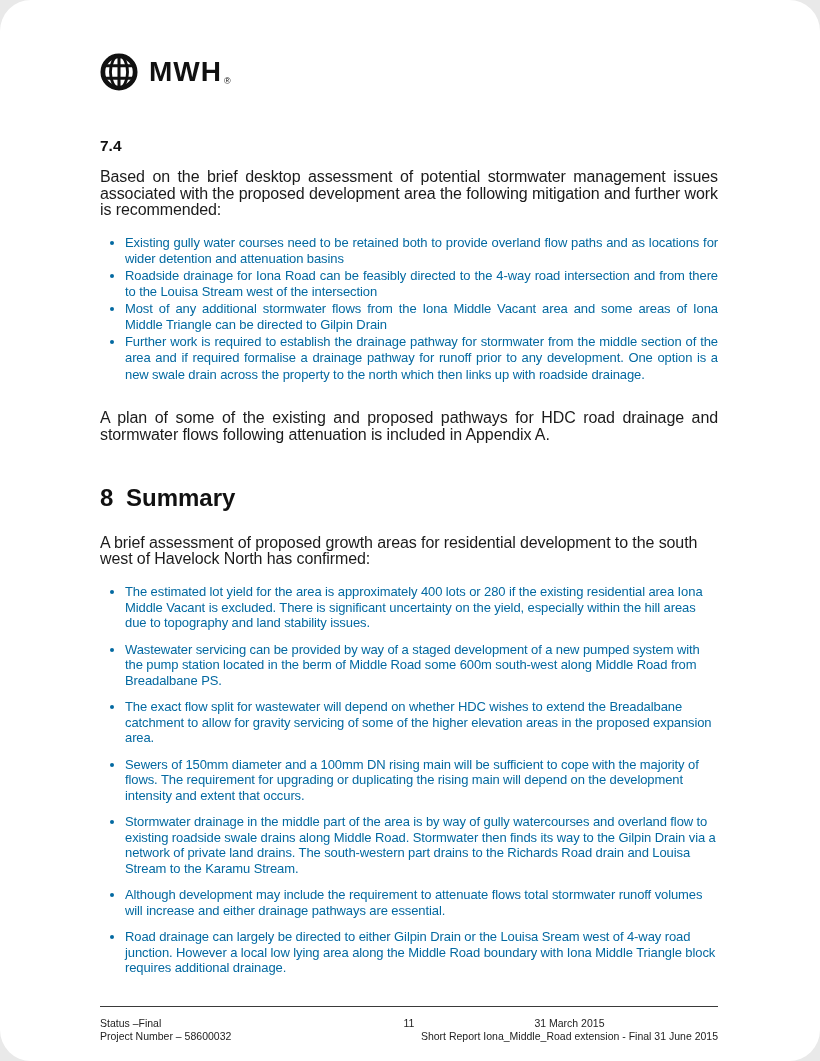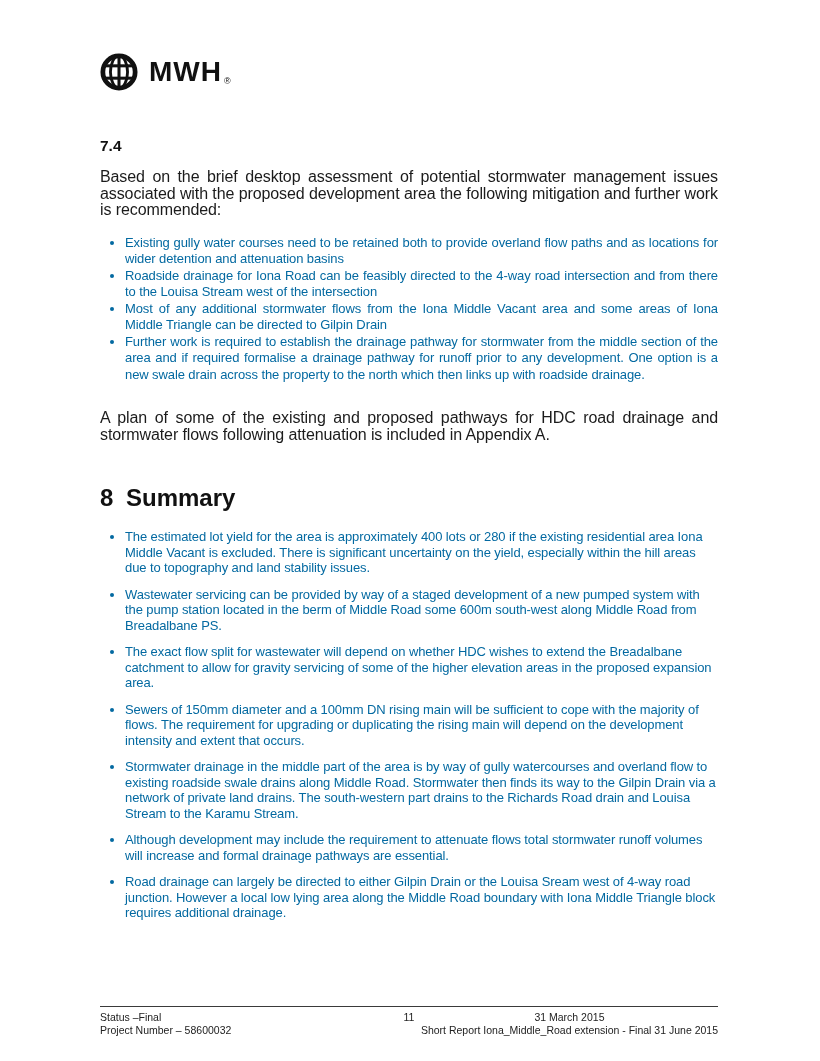--- a/index.html
+++ b/index.html
@@ -5,20 +5,21 @@
   html, body { margin: 0; padding: 0; background: #e9e9e9; }
   .page {
     position: relative;
     width: 820px;
     height: 1061px;
     margin: 0 auto;
     background: #ffffff;
     font-family: "Liberation Sans", "DejaVu Sans", sans-serif;
     color: #1b1b1b;
     overflow: hidden;
+    border-radius: 31px;
   }
   .content {
     position: absolute;
     left: 100px;
     top: 0;
     width: 618px;
   }
 
   
   .logo-row {
@@ -88,21 +89,21 @@
   ul.spaced li { line-height: 15.5px; margin-bottom: 11px; }
   ul.spaced li:last-child { margin-bottom: 0; }
 
   
   .footer {
     position: absolute;
     left: 100px;
     top: 1006px;
     width: 618px;
     border-top: 1.5px solid #3a3a3a;
-    padding-top: 4px;
+    padding-top: 10px;
     font-size: 10.5px;
     line-height: 13px;
     color: #222;
   }
   .footer-row { position: relative; display: flex; justify-content: space-between; }
   .f-left  { text-align: left; }
   .f-right { text-align: center; }
   .f-center {
     position: absolute;
     left: 0; right: 0;
@@ -142,27 +143,28 @@
         <li>Further work is required to establish the drainage pathway for stormwater from the middle section of the area and if required formalise a drainage pathway for runoff prior to any development. One option is a new swale drain across the property to the north which then links up with roadside drainage.</li>
       </ul>
       <p class="body-text just closing-74">A plan of some of the existing and proposed pathways for HDC road drainage and stormwater flows following attenuation is included in Appendix A.</p>
     </section>
 
     <section>
       <h1 class="h-main">
         <span class="h-num">8</span>
         <span>Summary</span>
       </h1>
+      <p class="body-text intro-8">A brief assessment of proposed growth areas for residential development to the south west of Havelock North has confirmed:</p>
       <ul class="blist spaced">
         <li>The estimated lot yield for the area is approximately 400 lots or 280 if the existing residential area Iona Middle Vacant is excluded.  There is significant uncertainty on the yield, especially within the hill areas due to topography and land stability issues.</li>
         <li>Wastewater servicing can be provided by way of a staged development of a new pumped system with the pump station located in the berm of Middle Road some 600m south-west along Middle Road from Breadalbane PS.</li>
         <li>The exact flow split for wastewater will depend on whether HDC wishes to extend the Breadalbane catchment to allow for gravity servicing of some of the higher elevation areas in the proposed expansion area.</li>
         <li>Sewers of 150mm diameter and a 100mm DN rising main will be sufficient to cope with the majority of flows. The requirement for upgrading or duplicating the rising main will depend on the development intensity and extent that occurs.</li>
         <li>Stormwater drainage in the middle part of the area is by way of gully watercourses and overland flow to existing roadside swale drains along Middle Road. Stormwater then finds its way to the Gilpin Drain via a network of private land drains. The south-western part drains to the Richards Road drain and Louisa Stream to the Karamu Stream.</li>
-        <li>Although development may include the requirement to attenuate flows total stormwater runoff volumes will increase and formal drainage pathways are essential.</li>
+        <li>Although development may include the requirement to attenuate flows total stormwater runoff volumes will increase and either drainage pathways are essential.</li>
         <li>Road drainage can largely be directed to either Gilpin Drain or the Louisa Sream west of 4-way road junction. However a local low lying area along the Middle Road boundary with Iona Middle Triangle block requires additional drainage.</li>
       </ul>
     </section>
 
   </div>
 
   <div class="footer">
     <div class="footer-row">
       <div class="f-left">
         <div>Status –Final</div>

